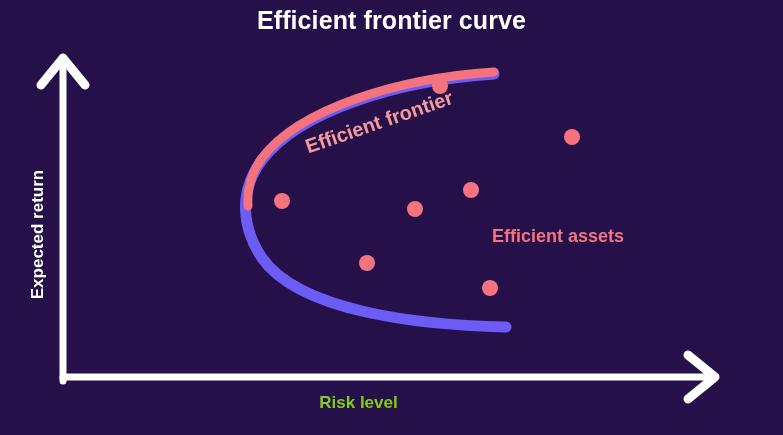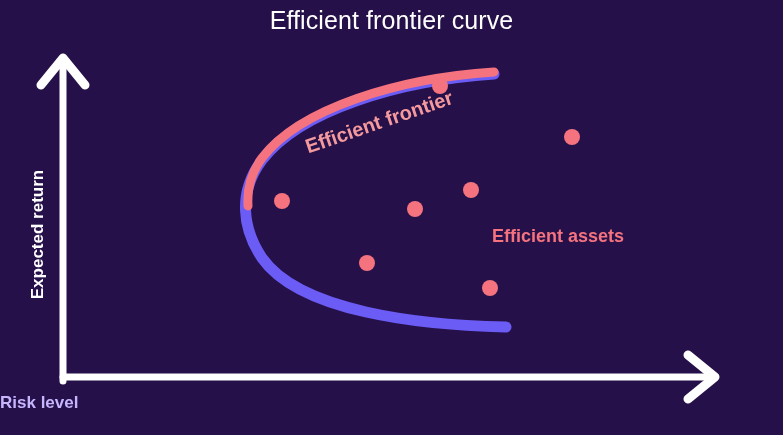--- a/index.html
+++ b/index.html
@@ -34,29 +34,29 @@
     white-space: nowrap;
     line-height: 1;
   }
   #chart-title {
     left: 0;
     top: 8px;
     width: 783px;
     text-align: center;
     color: #FFFFFF;
     font-size: 25px;
-    font-weight: normal;
+    font-weight: bold;
     letter-spacing: 0.1px;
   }
   #xaxis-label {
     left: 0px;
     top: 394px;
     width: 717px;
-    text-align: left;
-    color: #c4b5fd;
+    text-align: center;
+    color: #84cc16;
     font-size: 17px;
     font-weight: bold;
   }
   #yaxis-label {
     left: -63px;
     top: 226px;
     width: 200px;
     text-align: center;
     color: #FFFFFF;
     font-size: 17px;

